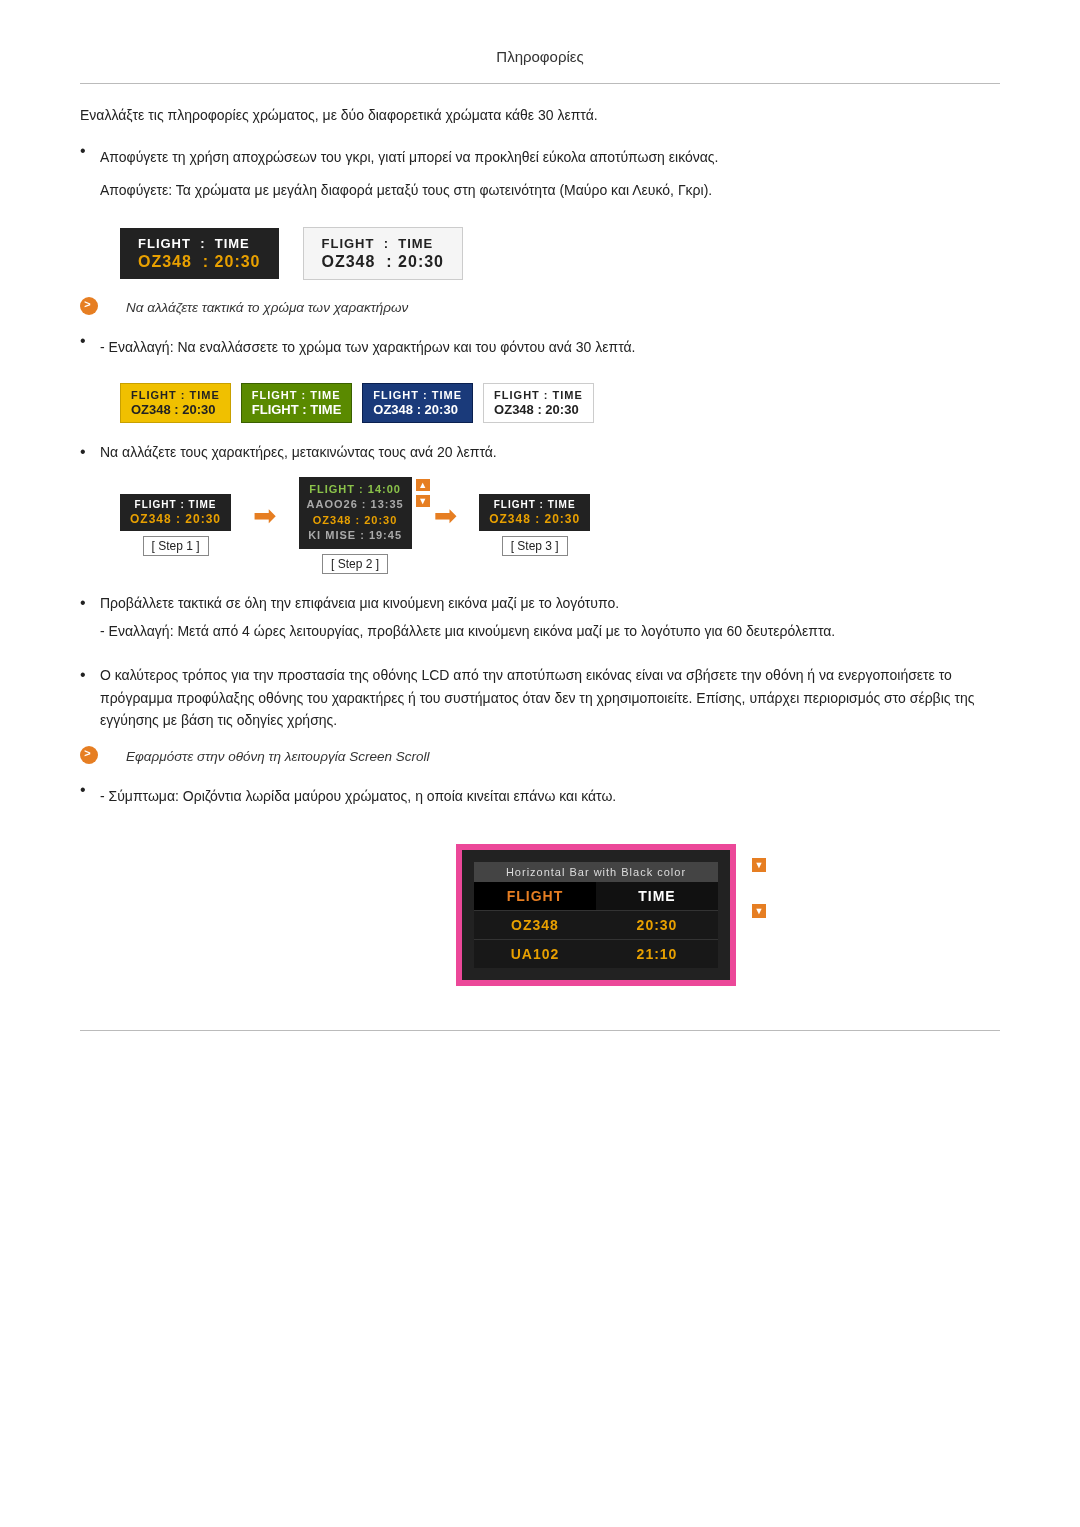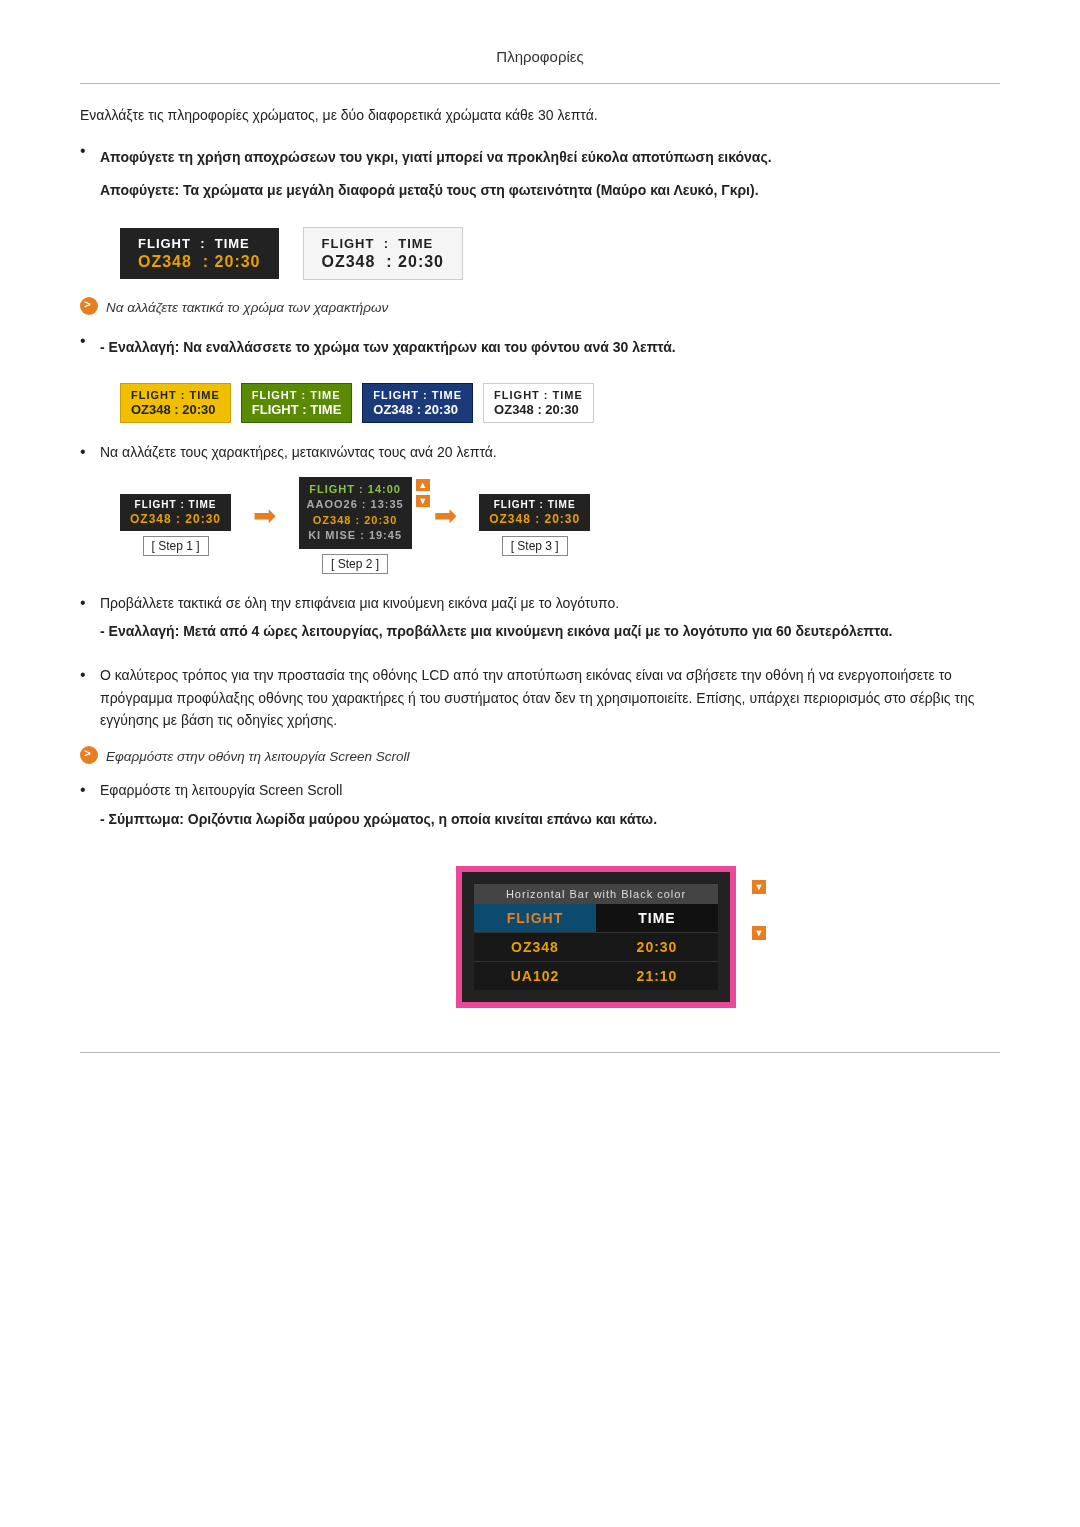--- a/index.html
+++ b/index.html
@@ -38,21 +38,20 @@
       font-size: 16px;
       color: #222;
     }
     .bullet-content {
       flex: 1;
       line-height: 1.6;
     }
     .sub-text {
       margin: 6px 0 10px 0;
       line-height: 1.6;
-      font-weight: bold;
     }
     .orange-icon {
       display: inline-block;
       width: 18px;
       height: 18px;
       background: #e67e22;
       border-radius: 50%;
       margin-right: 8px;
       vertical-align: middle;
       position: relative;
@@ -67,20 +66,21 @@
       left: 4px;
       top: 1px;
     }
     .italic-note {
       font-style: italic;
       font-size: 13.5px;
       color: #333;
       display: flex;
       align-items: center;
       margin-bottom: 14px;
+      gap: 20px;
     }
     
     .flight-box-dark {
       background: #222;
       color: #fff;
       display: inline-block;
       padding: 8px 18px;
       font-weight: bold;
       font-size: 15px;
     }
@@ -271,21 +271,21 @@
     }
     .scroll-demo-cell {
       flex: 1;
       padding: 6px 12px;
       font-size: 14px;
       font-weight: bold;
       letter-spacing: 1px;
       text-align: center;
     }
     .cell-orange { color: #e8a000; background: #181818; }
-    .cell-orange-label { color: #e67e22; background: #0c4a6e; }
+    .cell-orange-label { color: #e67e22; background: #000000; }
     .cell-white { color: #fff; background: #111; }
     hr.page-divider {
       border: none;
       border-top: 1px solid #bbb;
       margin-top: 30px;
     }
   </style>
 </head>
 <body>
 
@@ -416,21 +416,20 @@
   </div>
 
   <div class="italic-note" style="margin-top:16px;">
     <span class="orange-icon"></span>
     <span>Εφαρμόστε στην οθόνη τη λειτουργία Screen Scroll</span>
   </div>
 
   <div class="bullet-item">
     <span class="bullet-dot">•</span>
     <div class="bullet-content">
-      <p>Εφαρμόστε τη λειτουργία Screen Scroll</p>
       <p class="sub-text">- Σύμπτωμα: Οριζόντια λωρίδα μαύρου χρώματος, η οποία κινείται επάνω και κάτω.</p>
     </div>
   </div>
 
   <div style="display:flex; justify-content:center; margin: 10px 0 20px 0;">
     <div style="position:relative; display:inline-block;">
       <div class="scroll-demo-box">
         <div class="scroll-demo-header">Horizontal Bar with Black color</div>
 
         <div class="scroll-demo-row">

